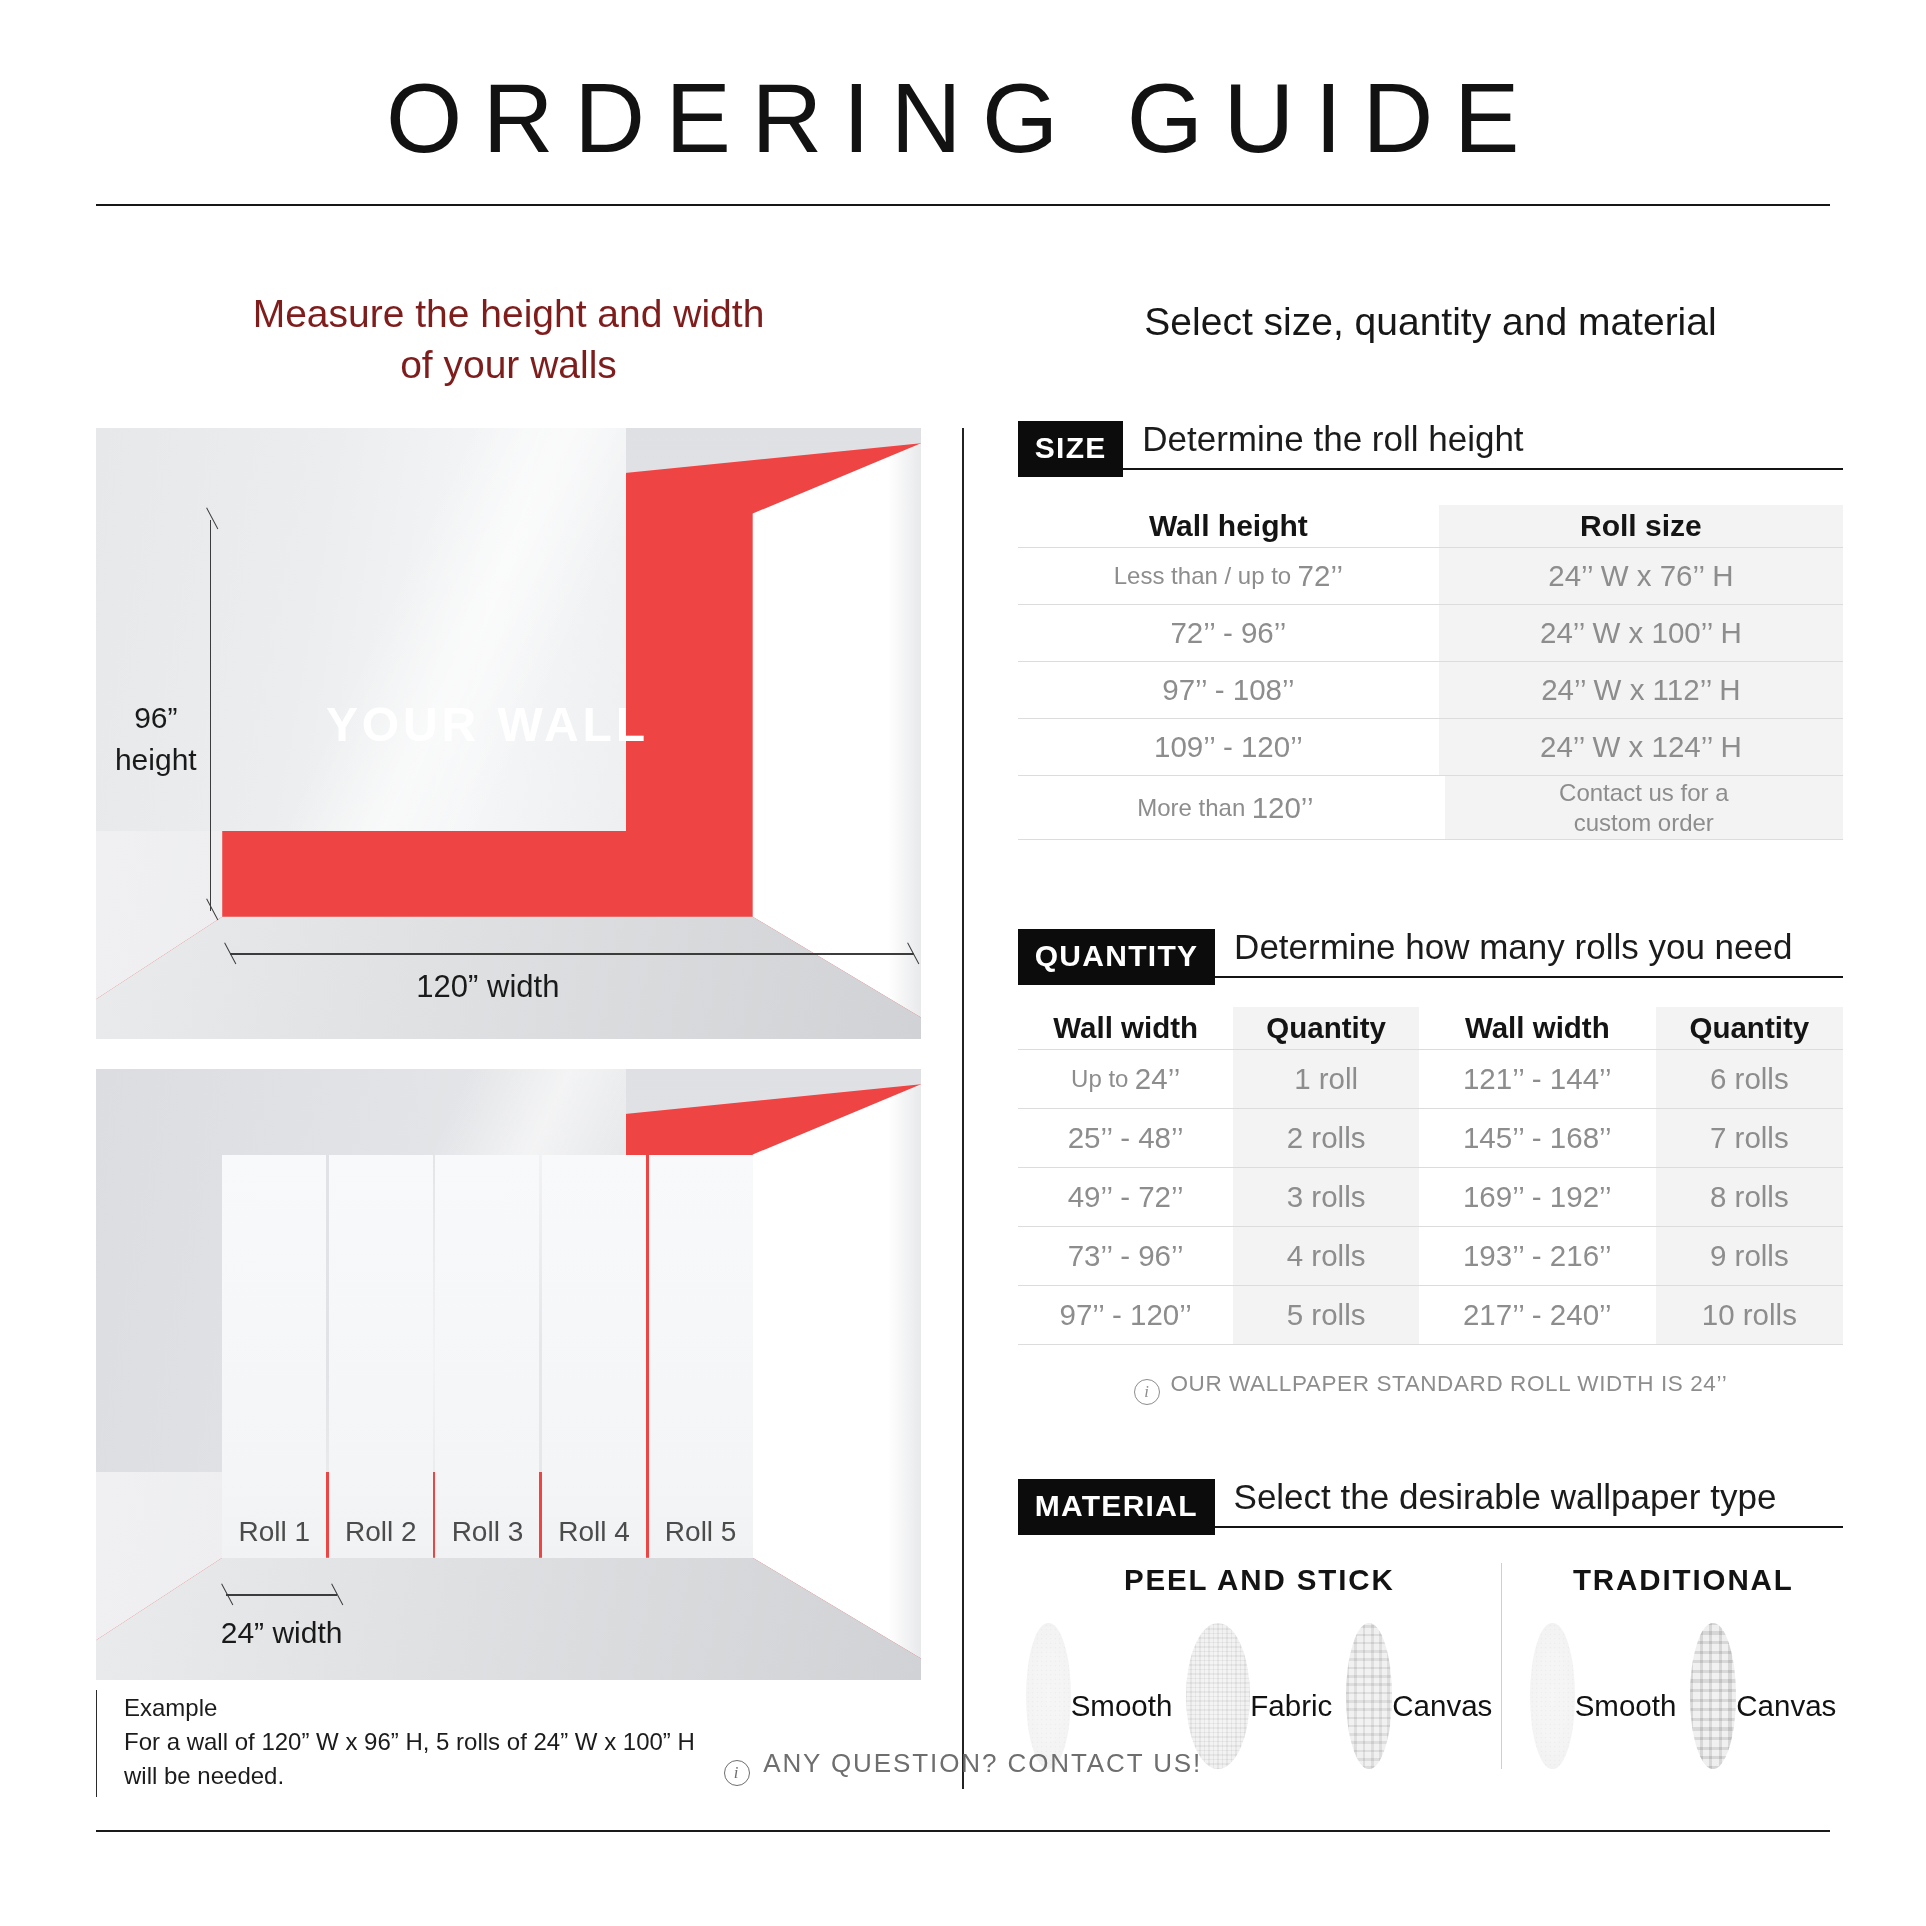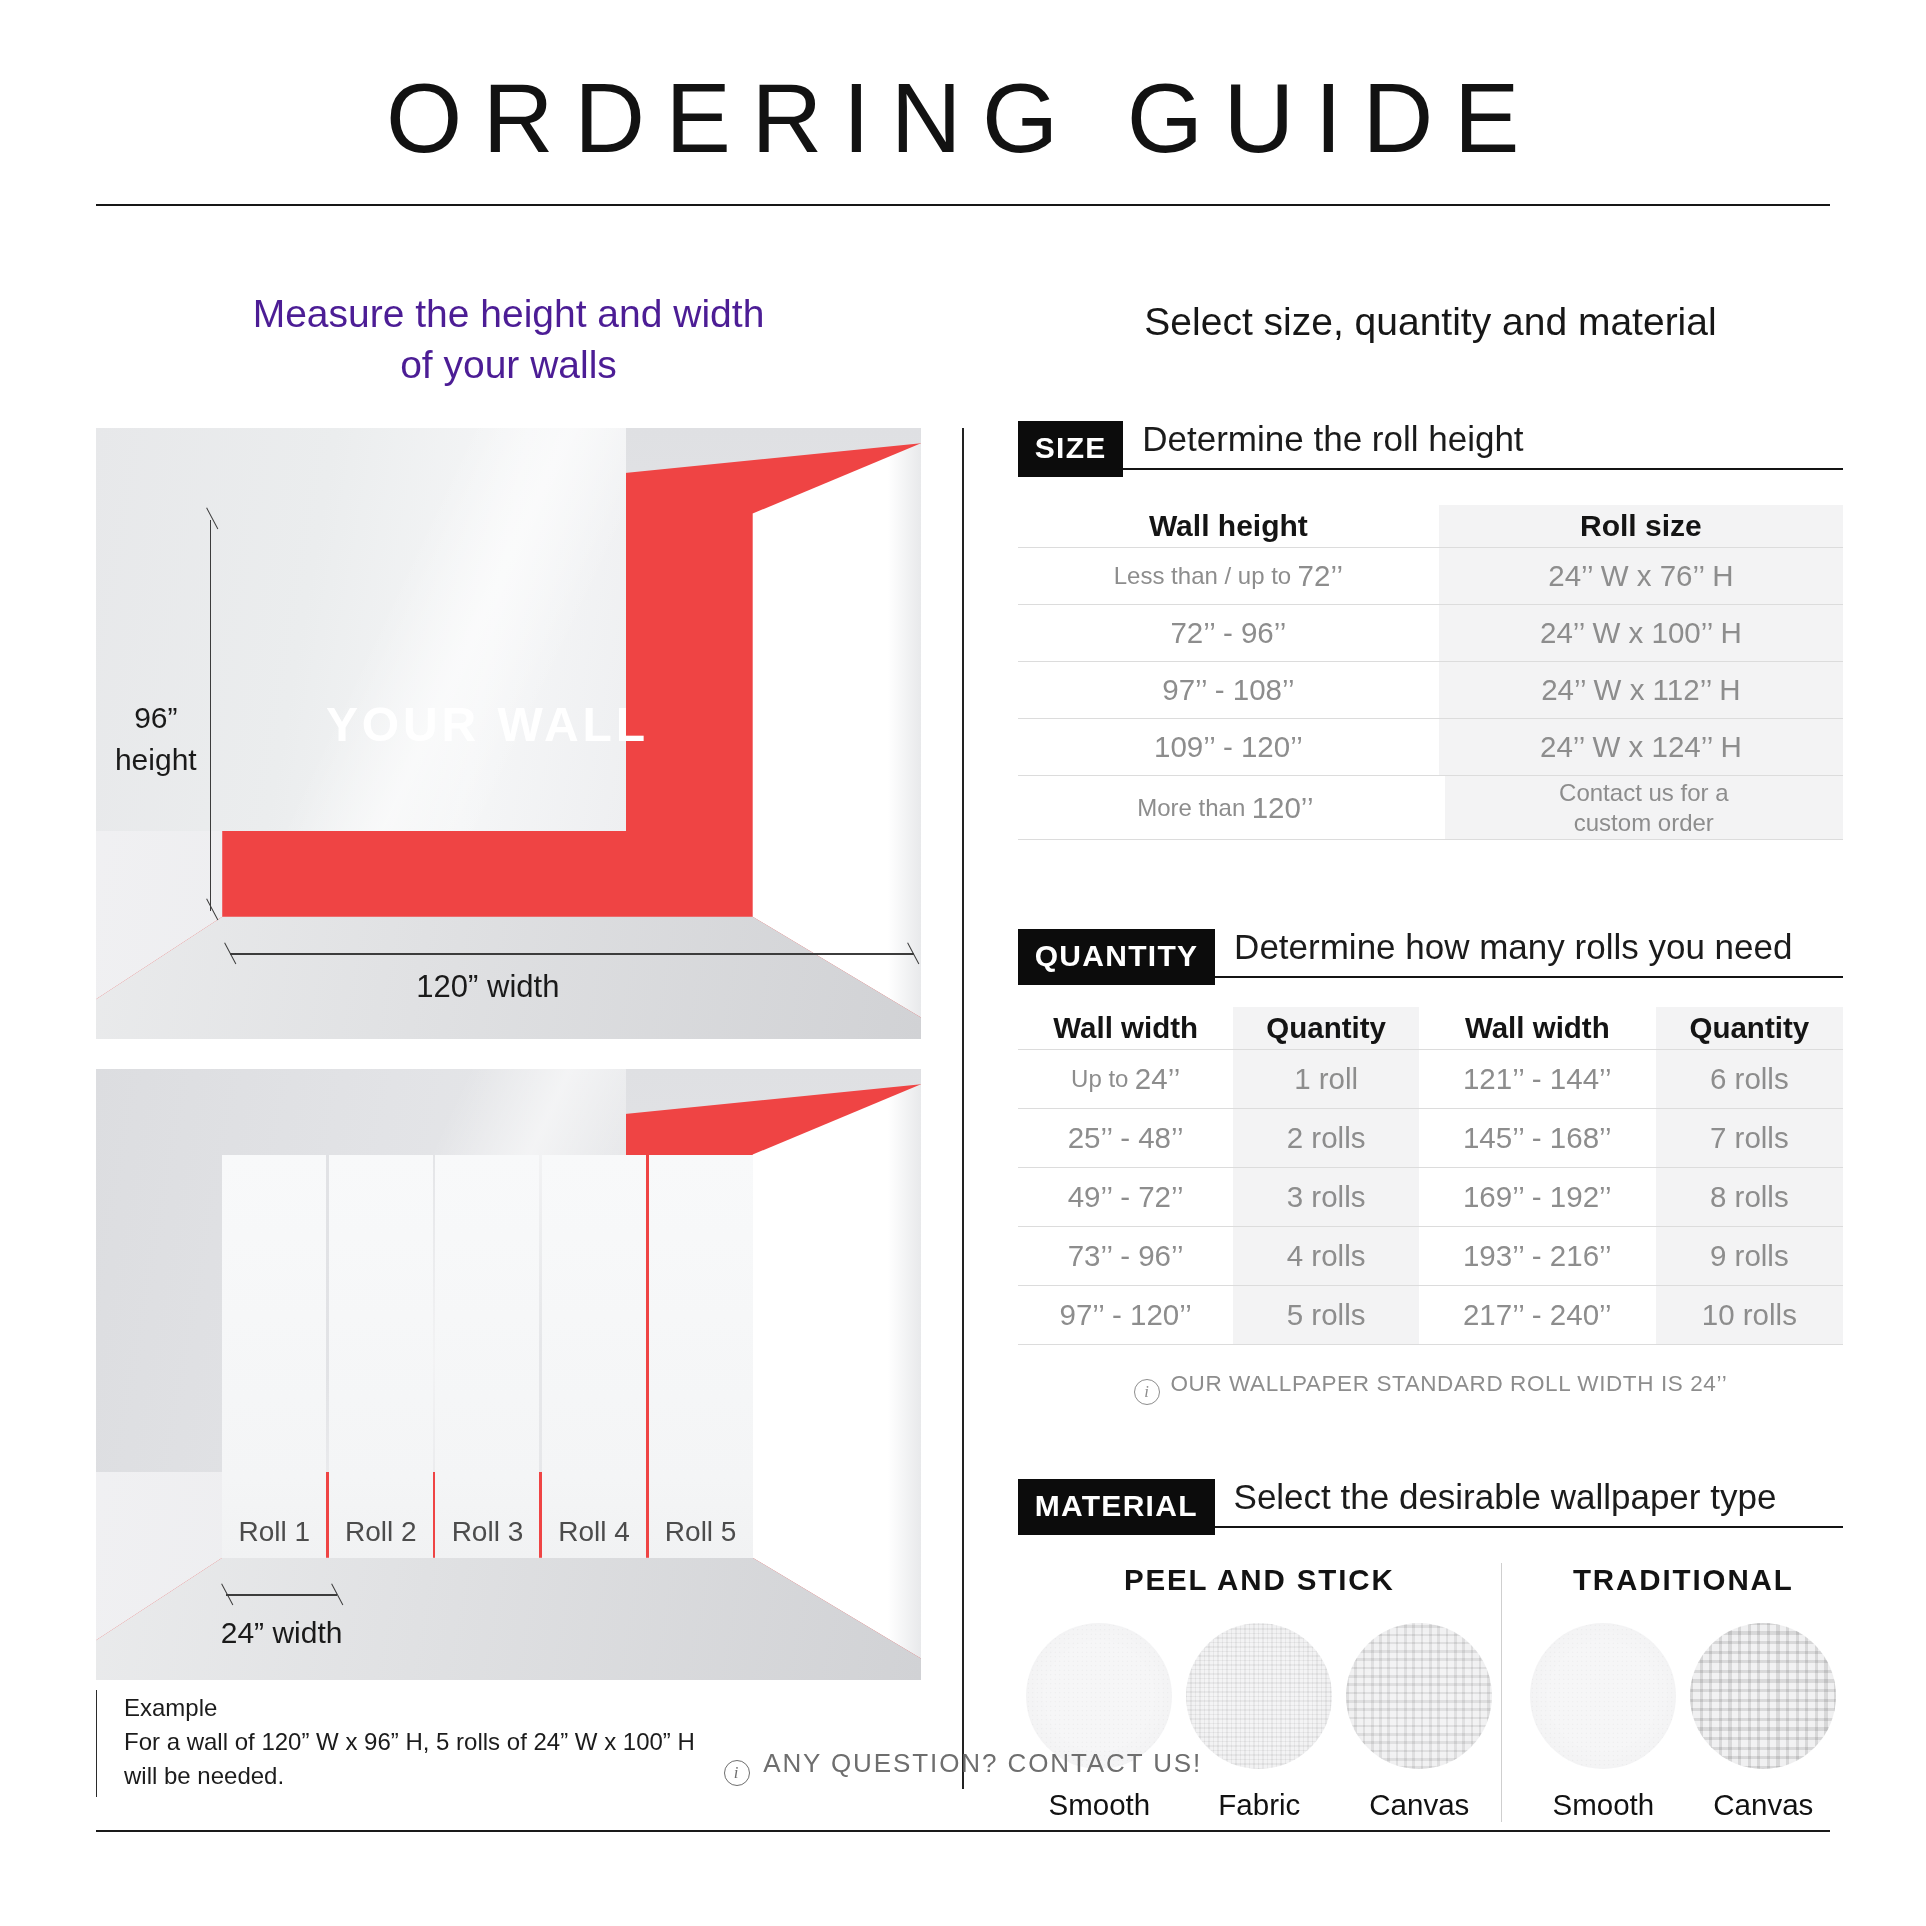--- a/index.html
+++ b/index.html
@@ -6,21 +6,21 @@
   #page{position:relative;width:1926px;height:1926px;background:#ffffff;overflow:hidden;
         font-family:"Liberation Sans", sans-serif;color:#161616;}
   .abs{position:absolute;}
 
   
   #title{left:0;top:62px;width:1926px;text-align:center;font-size:98px;font-weight:400;
          letter-spacing:.21em;color:#121212;white-space:nowrap;}
   #title-rule{left:96px;top:204px;width:1734px;height:1.9px;background:#161616;}
 
   
-  #left-heading{left:96px;top:289px;width:825px;text-align:center;font-size:39px;line-height:1.3;color:#4c1d95;}
+  #left-heading{left:96px;top:289px;width:825px;text-align:center;font-size:39px;line-height:1.3;color:#7f1d1d;}
   #right-heading{left:1018px;top:300px;width:825px;text-align:center;font-size:39px;color:#171717;}
   #col-divider{left:962px;top:428px;width:1.9px;height:1361px;background:#222222;}
 
   
   .room{left:96px;width:825px;height:611px;overflow:hidden;background:#ef4444;}
   #room1{top:428px;} #room2{top:1069px;}
   .room>div{position:absolute;inset:0;}
   .ceiling{clip-path:polygon(0 0,100% 0,100% 2.5%,15.3% 14%);
            background:linear-gradient(to bottom,#dfe0e3,#edeff1);}
   .wall-left{clip-path:polygon(0 0,15.3% 14%,15.3% 80%,0 93.5%);
@@ -87,21 +87,21 @@
              border:1.3px solid #8d8d8d;border-radius:50%;font-size:16.7px;color:#8d8d8d;
              margin-right:10.3px;vertical-align:-5.8px;font-family:"Liberation Serif",serif;font-style:italic;}
 
   
   #material-body{left:1018px;top:1563px;width:825px;display:flex;}
   .mat-group{box-sizing:border-box;}
   #mat-left{width:58.5%;}
   #mat-right{width:41.5%;border-left:1.3px solid #cfcfcf;padding-left:22px;}
   .mat-title{text-align:center;font-weight:bold;font-size:29.5px;letter-spacing:1.9px;color:#131313;}
   .swatch-row{display:flex;justify-content:center;gap:14px;margin-top:26px;}
-  .swatch{display:flex;flex-direction:column;align-items:center;width:146px;}
+  .swatch{display:flex;flex-direction:row;align-items:center;width:146px;}
   .swatch-circle{width:146px;height:146px;border-radius:50%;box-shadow:inset 0 0 32px rgba(0,0,0,.025);}
   .tex-smooth{background-color:#f6f6f7;
       background-image:radial-gradient(rgba(0,0,0,.05) 0.6px,transparent 0.9px);background-size:4.5px 4.5px;}
   .tex-fabric{background-color:#f4f4f5;
       background-image:repeating-linear-gradient(0deg,rgba(0,0,0,.05) 0 1.3px,transparent 1.3px 4.5px),
                        repeating-linear-gradient(90deg,rgba(0,0,0,.05) 0 1.3px,transparent 1.3px 4.5px);}
   .tex-canvas{background-color:#f3f3f4;
       background-image:repeating-linear-gradient(0deg,rgba(0,0,0,.08) 0 2.6px,transparent 2.6px 8.3px),
                        repeating-linear-gradient(90deg,rgba(0,0,0,.08) 0 2.6px,transparent 2.6px 8.3px);}
   .tex-canvas-coarse{background-color:#f2f2f3;

